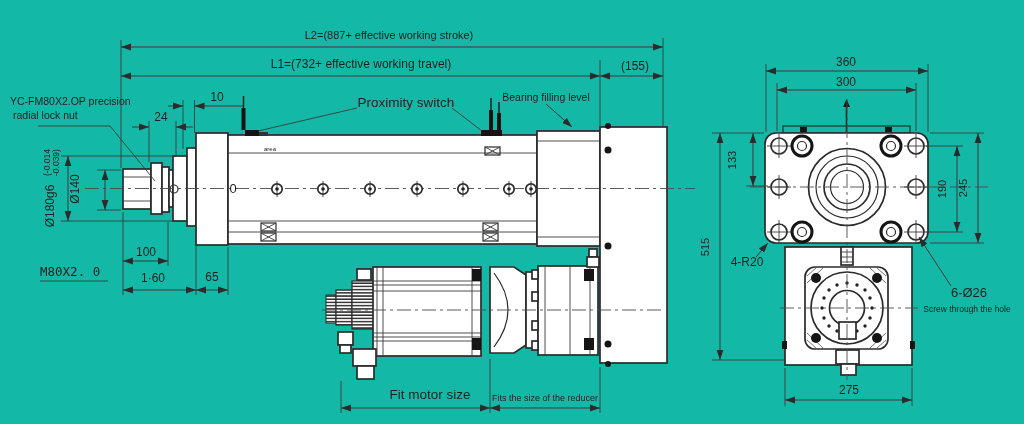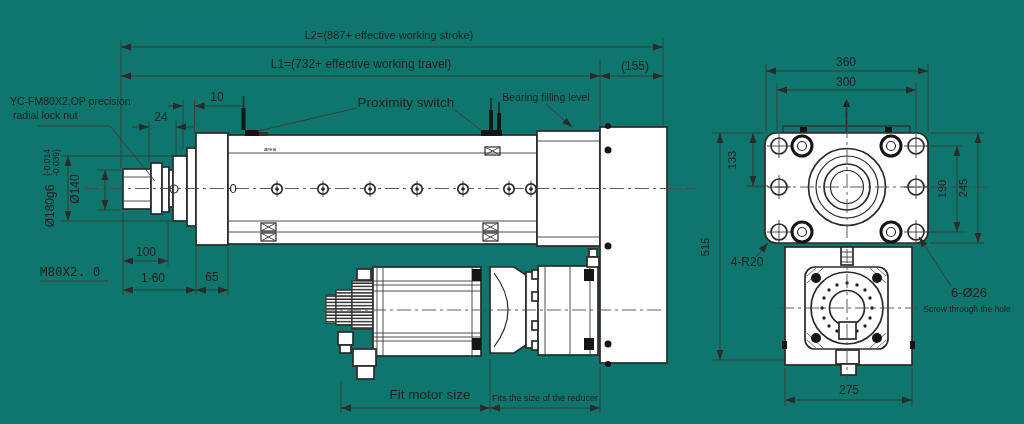--- a/index.html
+++ b/index.html
@@ -1,17 +1,17 @@
 <!DOCTYPE html>
 <html><head>
 <meta charset="utf-8">
 <style>
   html,body{margin:0;padding:0;background:#e9e9e9;}
   .canvas{
-    position:relative;width:1024px;height:424px;background:#0f766e;
+    position:relative;width:1024px;height:424px;background:#14b8a6;
     font-family:"Liberation Sans","DejaVu Sans",sans-serif;overflow:hidden;
   }
   svg{display:block}
   .ol{stroke:#2b2b2b;stroke-width:1.7;fill:#ffffff;}
   .ol2{stroke:#2b2b2b;stroke-width:1.2;fill:none;}
   .olt{stroke:#2b2b2b;stroke-width:1.7;fill:none;}
   .thin{stroke:#3a3a3a;stroke-width:0.9;fill:none;}
   .dim{stroke:#3a3a3a;stroke-width:1;fill:none;}
   .cl{stroke:#4a4a4a;stroke-width:0.9;fill:none;stroke-dasharray:14 4 3 4;}
   .blk{fill:#151515;stroke:none;}

